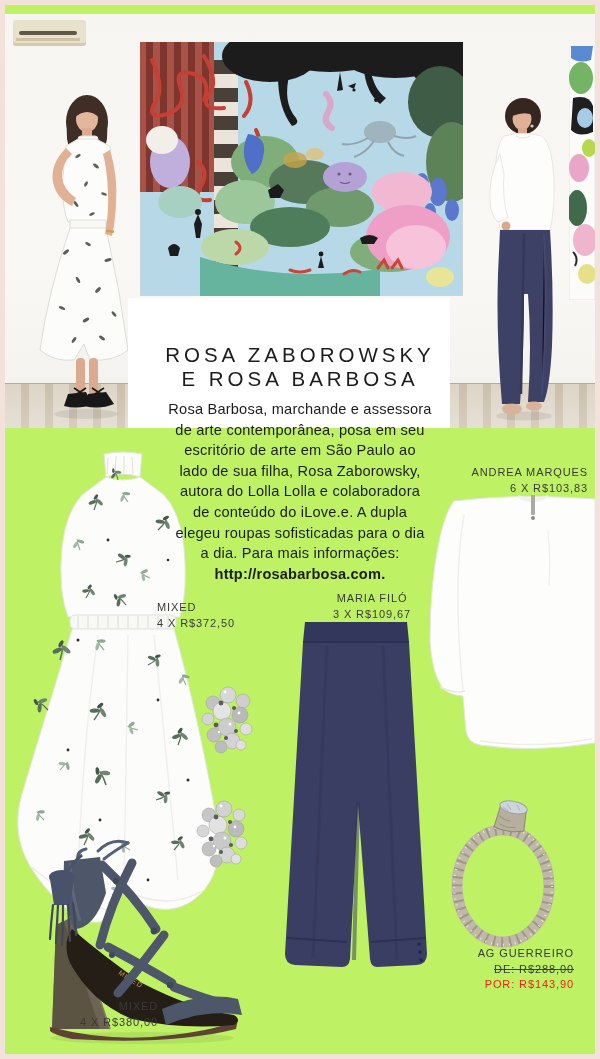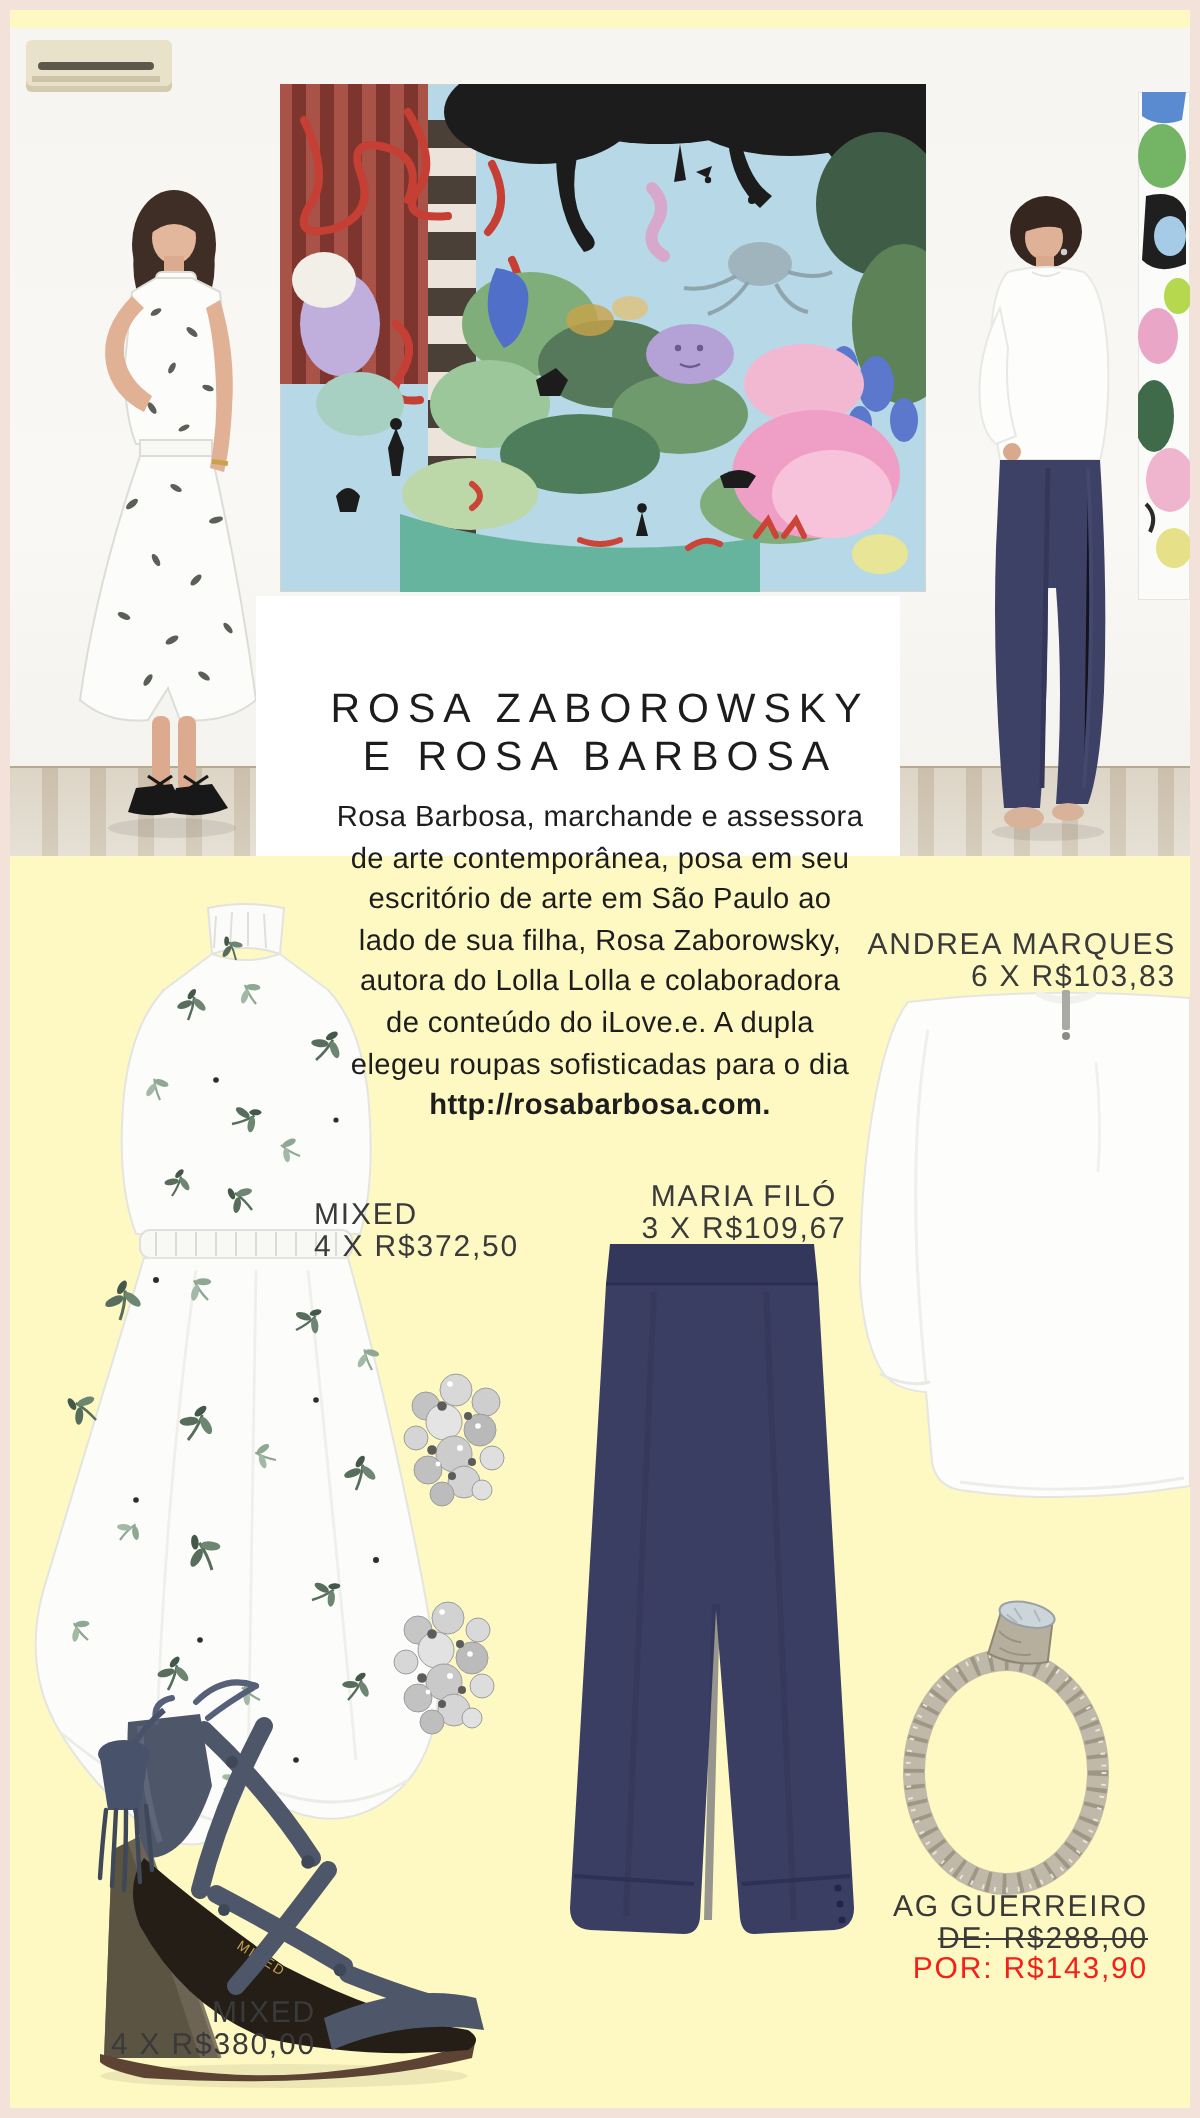--- a/index.html
+++ b/index.html
@@ -1,16 +1,16 @@
 <!DOCTYPE html>
 <html><head>
 <meta charset="utf-8">
 <style>
   html,body{margin:0;padding:0;background:#fff;}
-  .canvas{position:relative;width:600px;height:1059px;background:#fef9c3;overflow:hidden;
+  .canvas{position:relative;width:600px;height:1059px;background:#bef264;overflow:hidden;
           font-family:"Liberation Sans",sans-serif;}
   .frame{position:absolute;inset:0;border:5px solid #f2e2da;pointer-events:none;z-index:90;}
   
   .wall{position:absolute;left:5px;top:14px;width:590px;height:413px;
         background:linear-gradient(180deg,#f6f5f2 0%,#f9f8f5 60%,#f3f1ec 100%);z-index:0;}
   .floor{position:absolute;top:383px;height:44px;z-index:1;border-top:1px solid #b7aa93;
          background:
            repeating-linear-gradient(90deg,rgba(255,255,255,.28) 0 16px,rgba(120,100,70,.06) 16px 24px),
            linear-gradient(180deg,#cfc5b1,#ddd4c5);}
   .floor.left{left:5px;width:137px;}
@@ -20,21 +20,21 @@
   .ac .slot{position:absolute;left:6px;top:11px;width:58px;height:4px;background:#5f584a;border-radius:2px;}
   .ac .lip{position:absolute;left:3px;top:18px;width:64px;height:3px;background:#cdc3a6;}
   .photo-svg{position:absolute;z-index:2;}
   .whitebox{position:absolute;left:128px;top:298px;width:322px;height:130px;background:#ffffff;z-index:3;}
   
   .title{position:absolute;left:130px;top:343px;width:340px;text-align:center;z-index:4;
          color:#1c1c1c;font-size:20.5px;line-height:23.5px;letter-spacing:4px;font-weight:500;}
   .intro{position:absolute;left:145px;top:399px;width:310px;text-align:center;z-index:4;
          color:#1d1d1d;font-size:14.6px;line-height:20.6px;letter-spacing:.2px;}
   .intro .link{font-weight:700;}
-  .plabel{position:absolute;z-index:6;color:#3a3a3a;font-size:15px;line-height:15.5px;
+  .plabel{position:absolute;z-index:6;color:#3a3a3a;font-size:11px;line-height:15.5px;
           letter-spacing:.9px;font-weight:500;}
   .plabel .strike{text-decoration:line-through;}
   .plabel .sale{color:#f32119;}
   .lbl-dress{left:157px;top:600px;text-align:left;}
   .lbl-pants{left:302px;top:591px;width:140px;text-align:center;}
   .lbl-blouse{right:12px;top:465px;text-align:right;}
   .lbl-earrings{left:197px;top:766px;text-align:left;}
   .lbl-ring{right:26px;top:946px;text-align:right;}
   .lbl-sandals{left:30px;top:999px;width:128px;text-align:right;}
   
@@ -245,20 +245,21 @@
     <div>E ROSA BARBOSA</div>
   </h1>
   <div class="intro">
     <div>Rosa Barbosa, marchande e assessora</div>
     <div>de arte contemporânea, posa em seu</div>
     <div>escritório de arte em São Paulo ao</div>
     <div>lado de sua filha, Rosa Zaborowsky,</div>
     <div>autora do Lolla Lolla e colaboradora</div>
     <div>de conteúdo do iLove.e. A dupla</div>
     <div>elegeu roupas sofisticadas para o dia</div>
+    <div>a dia. Para mais informações:</div>
     <div class="link">http://rosabarbosa.com.</div>
   </div>
 
   <svg class="prod z2" style="left:8px;top:450px;" width="230" height="482" viewBox="0 0 230 482">
     <defs>
       <g id="sprigA">
         <path d="M0,0 Q1,-6 0,-12" stroke="#566e5b" stroke-width="1.2" fill="none"></path>
         <ellipse cx="-3.5" cy="-7" rx="4" ry="1.8" fill="#566e5b" transform="rotate(-35 -3.5 -7)"></ellipse>
         <ellipse cx="3.5" cy="-9" rx="4" ry="1.8" fill="#6d8671" transform="rotate(30 3.5 -9)"></ellipse>
         <ellipse cx="-1.5" cy="-13" rx="3" ry="1.5" fill="#44584a" transform="rotate(-70 -1.5 -13)"></ellipse>

